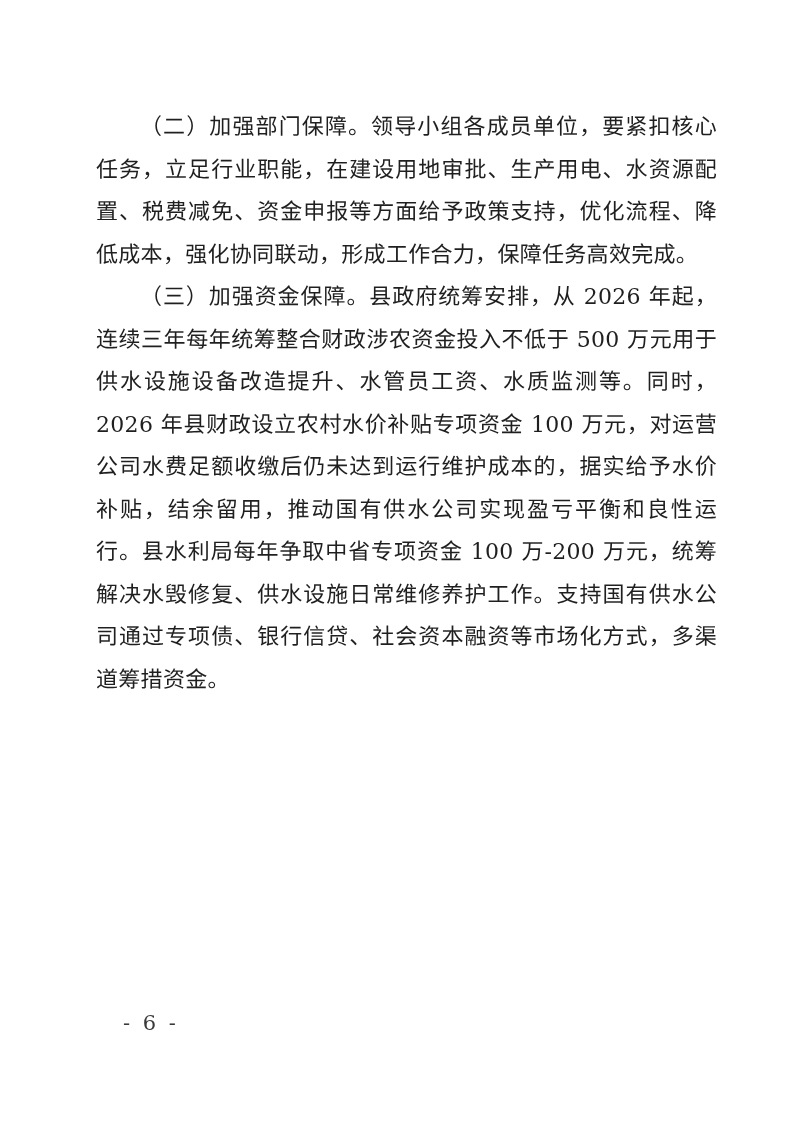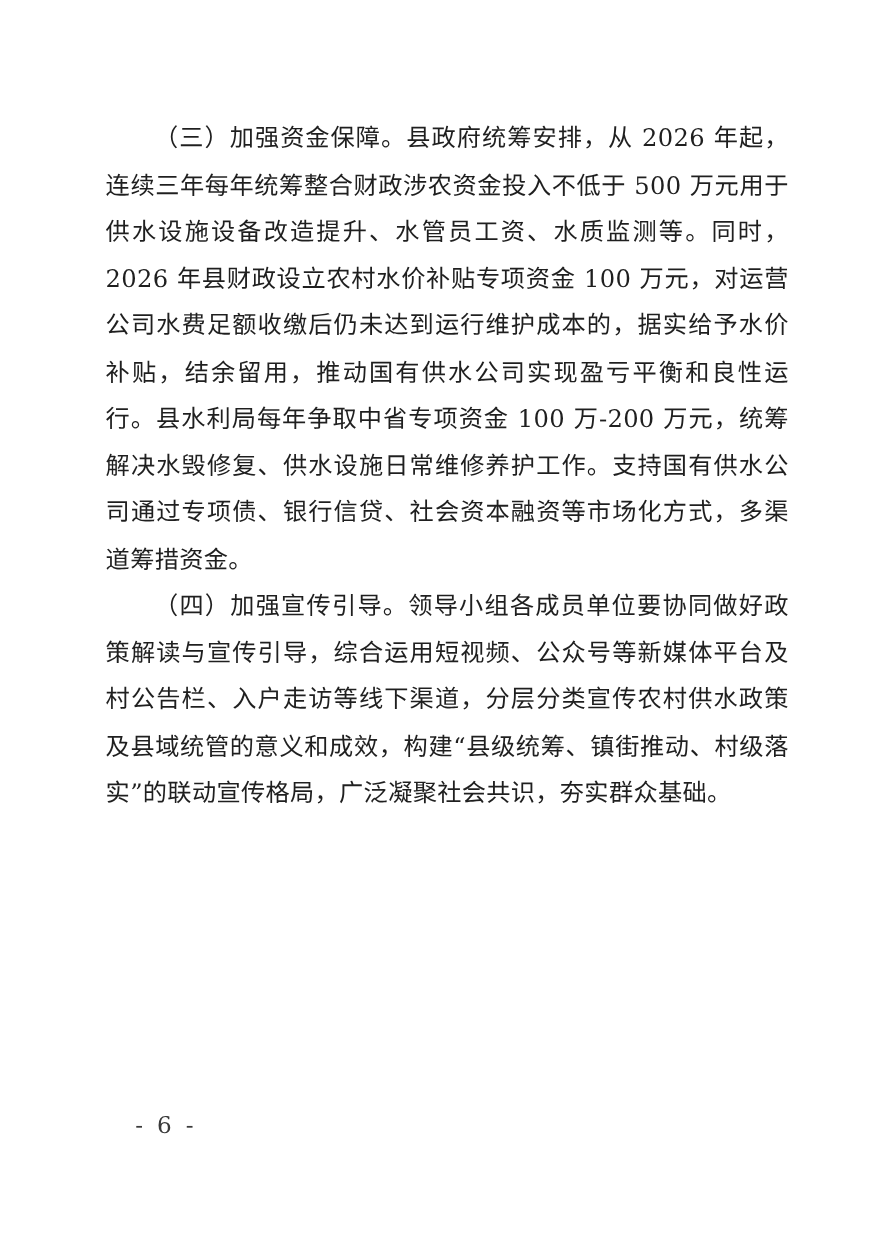--- a/index.html
+++ b/index.html
@@ -43,17 +43,17 @@
     letter-spacing: 3px;
     color: #3a3a3a;
     font-family: "DejaVu Serif", "Liberation Serif", serif;
   }
 </style>
 </head>
 <body>
 
 <div class="page">
   <div class="body-text">
+    <p>（二）加强部门保障。领导小组各成员单位，要紧扣核心任务，立足行业职能，在建设用地审批、生产用电、水资源配置、税费减免、资金申报等方面给予政策支持，优化流程、降低成本，强化协同联动，形成工作合力，保障任务高效完成。</p>
     <p>（三）加强资金保障。县政府统筹安排，从 2026 年起，连续三年每年统筹整合财政涉农资金投入不低于 500 万元用于供水设施设备改造提升、水管员工资、水质监测等。同时，2026 年县财政设立农村水价补贴专项资金 100 万元，对运营公司水费足额收缴后仍未达到运行维护成本的，据实给予水价补贴，结余留用，推动国有供水公司实现盈亏平衡和良性运行。县水利局每年争取中省专项资金 100 万-200 万元，统筹解决水毁修复、供水设施日常维修养护工作。支持国有供水公司通过专项债、银行信贷、社会资本融资等市场化方式，多渠道筹措资金。</p>
-    <p>（四）加强宣传引导。领导小组各成员单位要协同做好政策解读与宣传引导，综合运用短视频、公众号等新媒体平台及村公告栏、入户走访等线下渠道，分层分类宣传农村供水政策及县域统管的意义和成效，构建“县级统筹、镇街推动、村级落实”的联动宣传格局，广泛凝聚社会共识，夯实群众基础。</p>
   </div>
   <div class="footer-pagenum">- 6 -</div>
 </div>
 
 </body></html>

